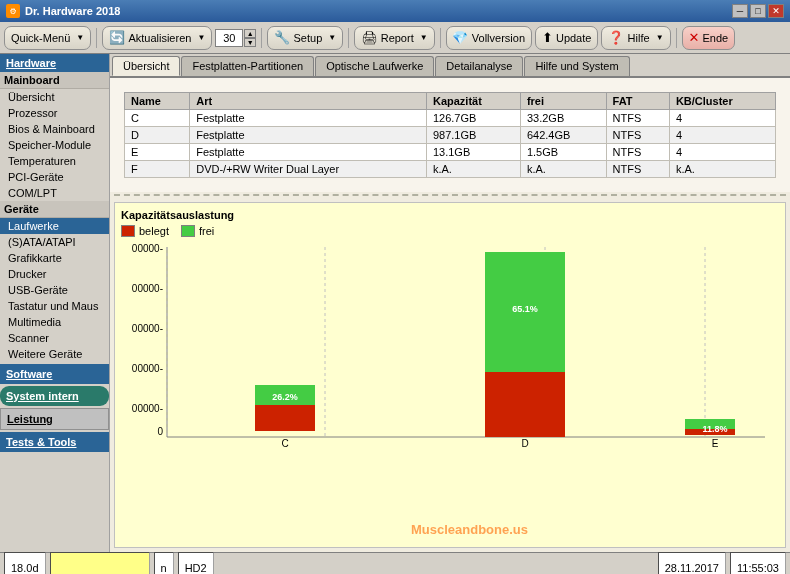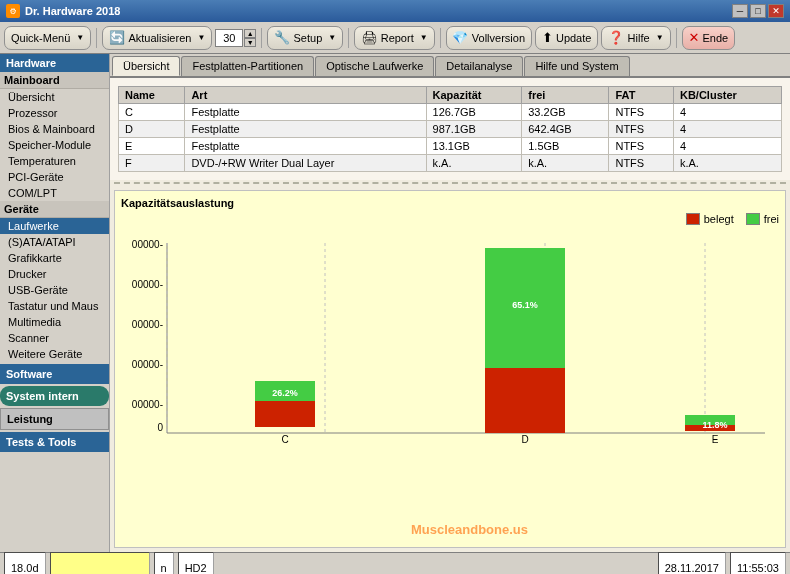--- a/index.html
+++ b/index.html
@@ -23,48 +23,48 @@
     .spinner-input { width: 28px; height: 18px; border: 1px solid #808080; text-align: center; font-size: 11px; background: white; }
     .spinner-btns { display: flex; flex-direction: column; }
     .spinner-btn { width: 12px; height: 9px; background: #d4d0c8; border: 1px solid #808080; font-size: 7px; cursor: pointer; display: flex; align-items: center; justify-content: center; line-height: 1; }
     .toolbar-sep { width: 1px; height: 20px; background: #a0a0a0; margin: 0 2px; }
 
     
     #main { display: flex; height: calc(574px - 22px - 32px - 22px); }
 
     
     #sidebar { width: 110px; background: #d4d0c8; border-right: 1px solid #a0a0a0; display: flex; flex-direction: column; overflow-y: auto; }
-    .sidebar-section-header { background: #2a6496; color: white; padding: 3px 6px; font-weight: bold; font-size: 11px; cursor: pointer; }
+    .sidebar-section-header { background: #2a6496; color: white; padding: 3px 6px; font-weight: bold; font-size: 11px; cursor: pointer; text-decoration: underline; }
     .sidebar-subsection { background: #c8c4bc; padding: 2px 4px; font-weight: bold; font-size: 11px; border-bottom: 1px solid #b0aca4; }
     .sidebar-item { padding: 2px 8px; font-size: 11px; cursor: pointer; color: #000; }
     .sidebar-item.active { background: #2a6496; color: white; }
     .sidebar-section-header.software { background: #2a6496; color: white; padding: 4px 6px; margin-top: 2px; }
     .sidebar-section-header.system { background: #2a7a6a; color: white; padding: 4px 6px; margin-top: 2px; border-radius: 9px; }
     .sidebar-section-header.leistung { background: #c0c0c0; color: #000; padding: 4px 6px; margin-top: 2px; border: 1px solid #909090; }
     .sidebar-section-header.tests { background: #2a6496; color: white; padding: 4px 6px; margin-top: 2px; }
 
     
     #content { flex: 1; display: flex; flex-direction: column; background: #f0ece0; overflow: hidden; }
     
     
     #tabs { display: flex; background: #d4d0c8; border-bottom: 2px solid #808080; padding: 2px 2px 0; gap: 1px; }
     .tab { padding: 3px 10px; background: #c0bdb4; border: 1px solid #808080; border-bottom: none; cursor: pointer; font-size: 11px; color: #000; border-radius: 3px 3px 0 0; }
     .tab.active { background: #f0ece0; border-bottom: 1px solid #f0ece0; font-weight: normal; }
 
     
-    #table-area { padding: 8px; background: #f8f4ec; }
+    #table-area { padding: 14px; background: #f8f4ec; }
     #drive-table { width: 100%; border-collapse: collapse; font-size: 11px; }
     #drive-table th { text-align: left; padding: 2px 6px; background: #d4d0c8; border: 1px solid #a0a0a0; font-weight: bold; }
     #drive-table td { padding: 2px 6px; border: 1px solid #c0bdb4; background: white; }
     #drive-table tr:nth-child(even) td { background: #f0f0f0; }
 
     
     #chart-area { flex: 1; background: #ffffd0; border: 1px solid #c0c0c0; margin: 4px; position: relative; overflow: hidden; padding: 6px; }
     #chart-title { font-size: 11px; font-weight: bold; margin-bottom: 4px; }
-    #chart-legend { display: flex; gap: 12px; margin-bottom: 8px; font-size: 11px; justify-content: flex-end; }
+    #chart-legend { display: flex; gap: 12px; font-size: 11px; }
     .legend-item { display: flex; align-items: center; gap: 4px; }
     .legend-box { width: 14px; height: 12px; border: 1px solid #808080; }
     
     
     #status-bar { display: flex; align-items: center; background: #d4d0c8; border-top: 1px solid #808080; height: 22px; padding: 0 4px; gap: 4px; font-size: 11px; }
     .status-item { padding: 0 6px; border: 1px inset #a0a0a0; background: white; height: 32px; display: flex; align-items: center; margin-top: 8px; }
     .status-item.yellow { background: #ffff88; }
 
     
     #watermark { position: absolute; bottom: 30px; left: 50%; transform: translateX(-50%); color: #ff6600; font-size: 13px; font-weight: bold; opacity: 0.6; white-space: nowrap; pointer-events: none; }

